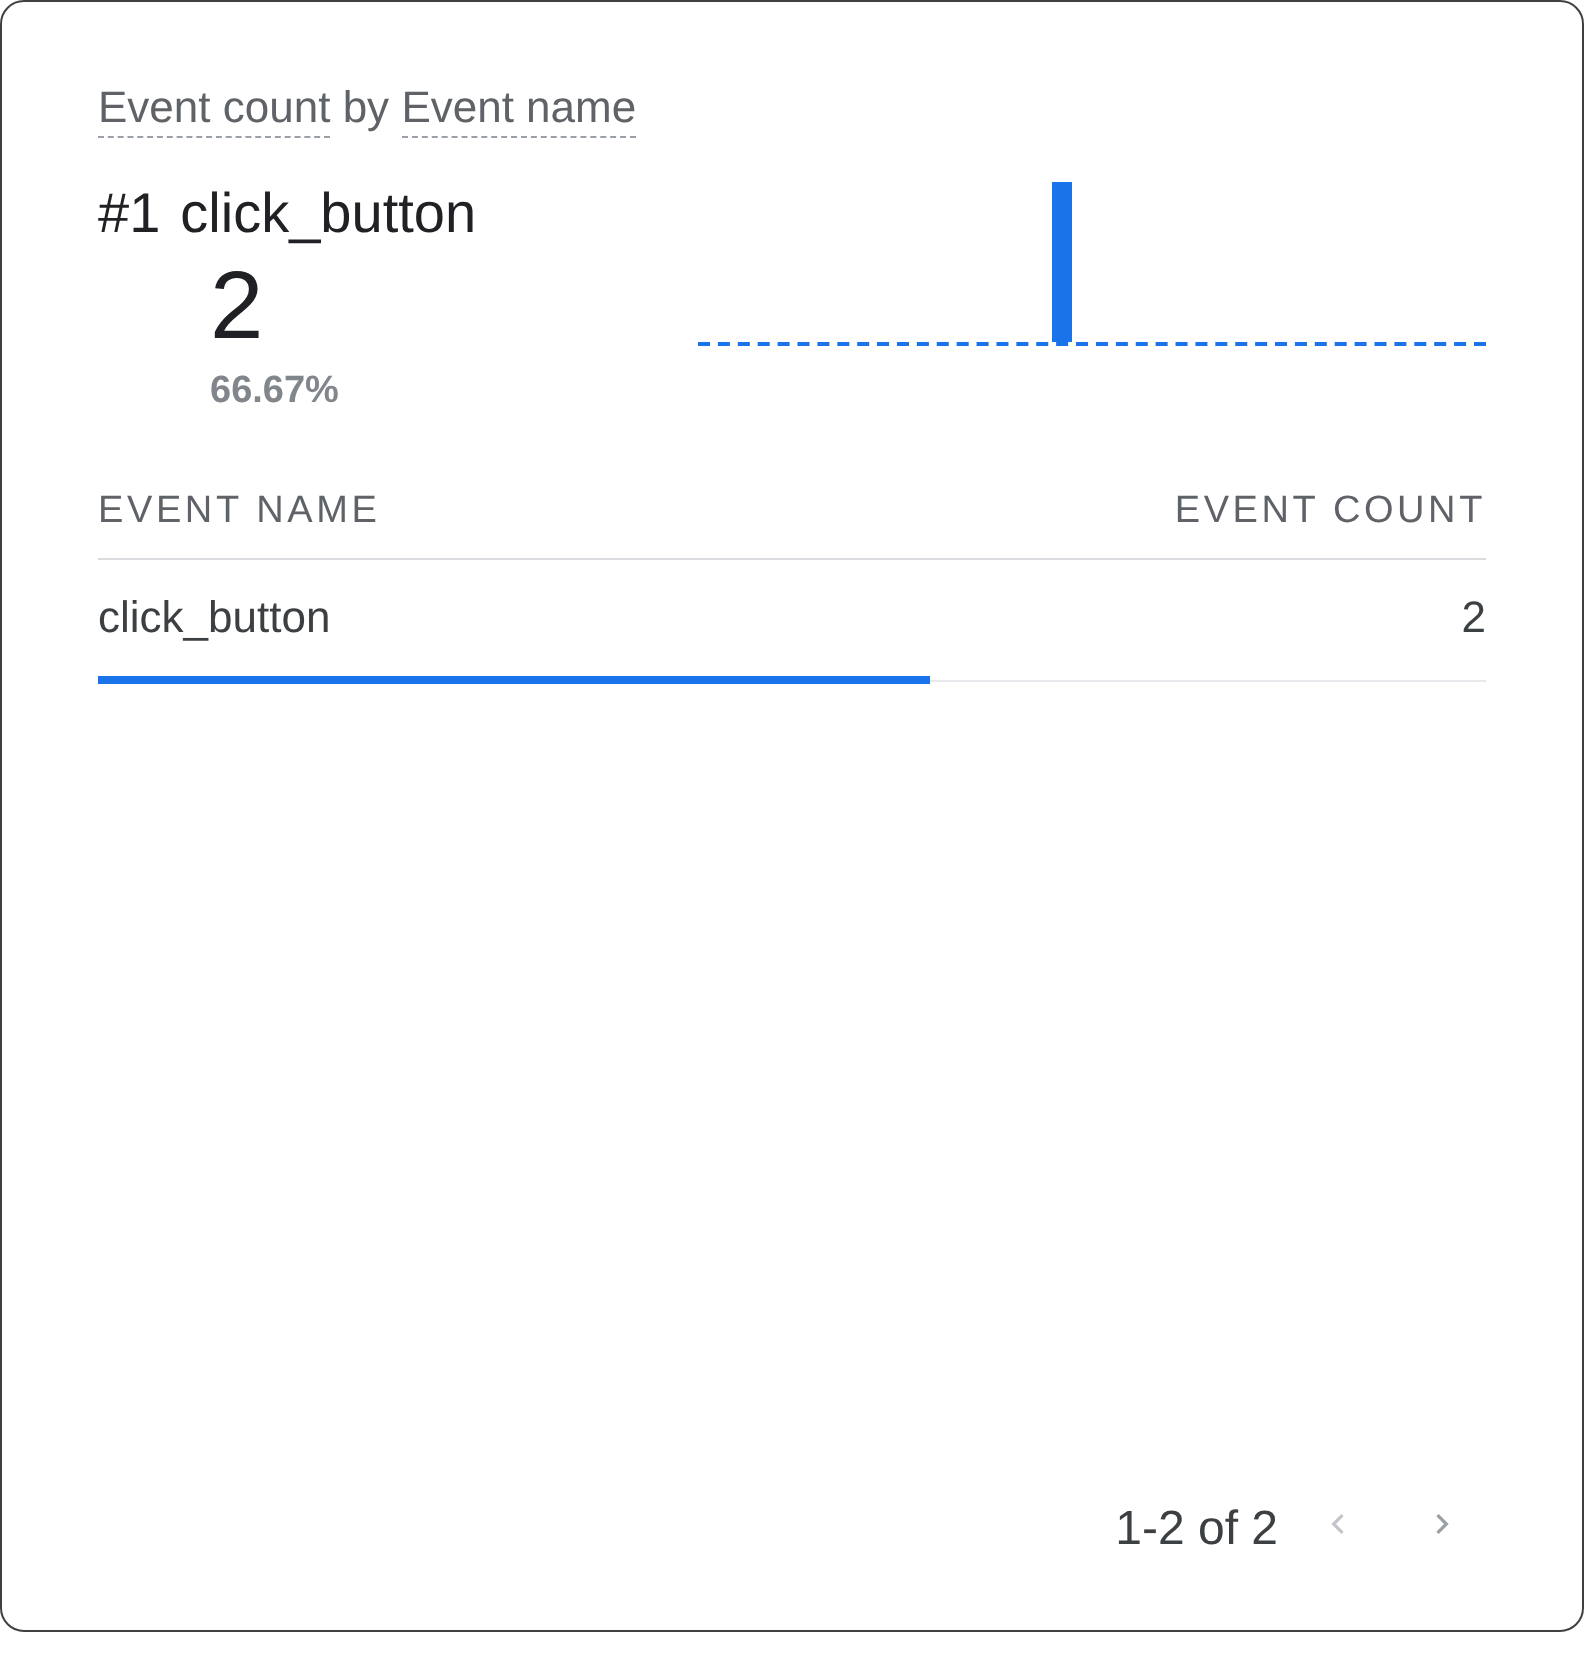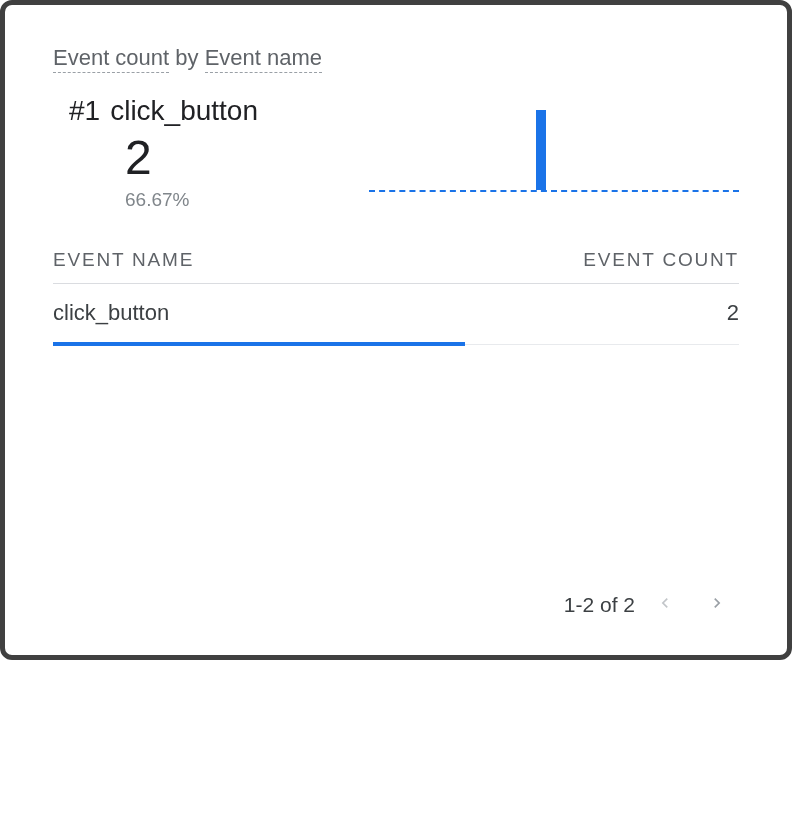--- a/index.html
+++ b/index.html
@@ -6,55 +6,56 @@
   html, body {
     margin: 0;
     padding: 0;
     font-family: "Google Sans", "Helvetica Neue", Arial, sans-serif;
     background: #fff;
     color: #202124;
     -webkit-font-smoothing: antialiased;
   }
   .card {
     width: 792px;
-    height: 660px;
-    border: 5px solid #404040;
+    height: 816px;
+    border: 1px solid #404040;
     border-radius: 12px;
     padding: 36px 48px 28px 48px;
     position: relative;
   }
   .title {
     font-size: 22px;
     color: #5f6368;
     margin: 4px 0 24px 0;
   }
   .title .underline {
     border-bottom: 1px dashed #9aa0a6;
     padding-bottom: 2px;
   }
 
   
   .summary {
     display: flex;
-    align-items: center;
-    margin: 22px 0 26px 16px;
+    align-items: flex-start;
+    margin: 22px 0 26px 0;
   }
   .summary-text { flex: 0 0 300px; }
   .rank-name { font-size: 28px; font-weight: 400; color: #202124; }
   .rank-name .rank { margin-right: 10px; }
   .big-value {
     font-size: 48px;
     font-weight: 400;
     line-height: 1.05;
     margin: 6px 0 0 56px;
   }
   .pct {
     font-size: 19px;
     color: #80868b;
     margin: 6px 0 0 56px;
+    font-weight: bold;
   }
   .sparkline {
     flex: 1;
     height: 82px;
     position: relative;
     border-bottom: 2px dashed #1a73e8;
     margin-bottom: 4px;
   }
   .spark-bar {
     position: absolute;
@@ -93,21 +94,21 @@
   }
   .trow .count { color: #3c4043; }
 
   
   .pagination {
     position: absolute;
     bottom: 28px;
     right: 48px;
     display: flex;
     align-items: center;
-    font-size: 21px;
+    font-size: 24px;
     color: #3c4043;
   }
   .pagination .chev {
     width: 44px;
     height: 44px;
     display: flex;
     align-items: center;
     justify-content: center;
     color: #9aa0a6;
     cursor: pointer;

